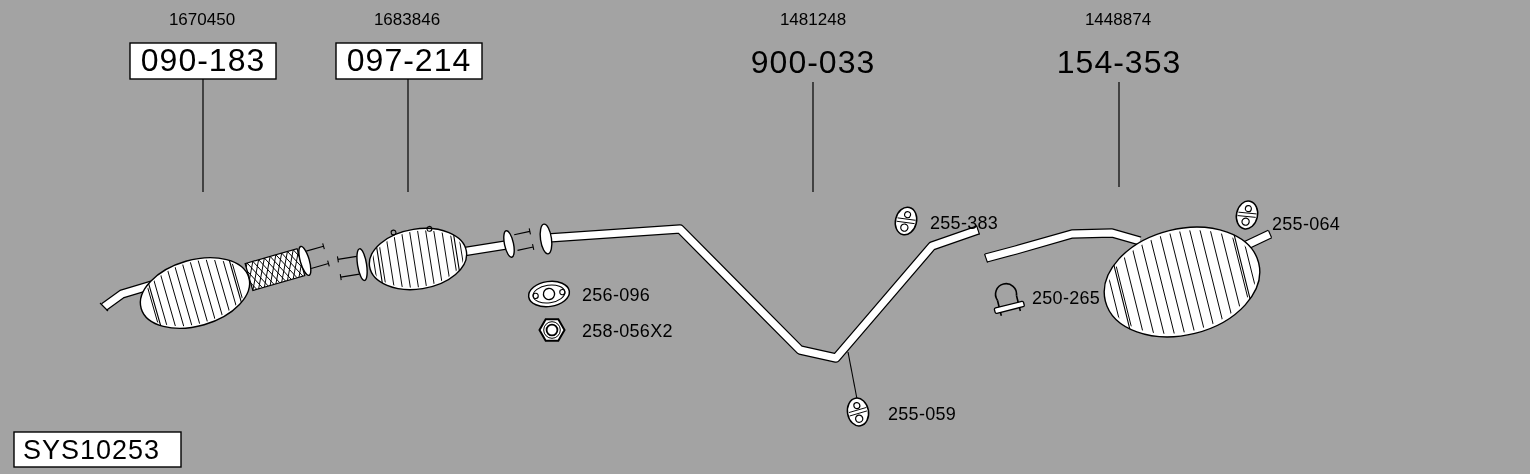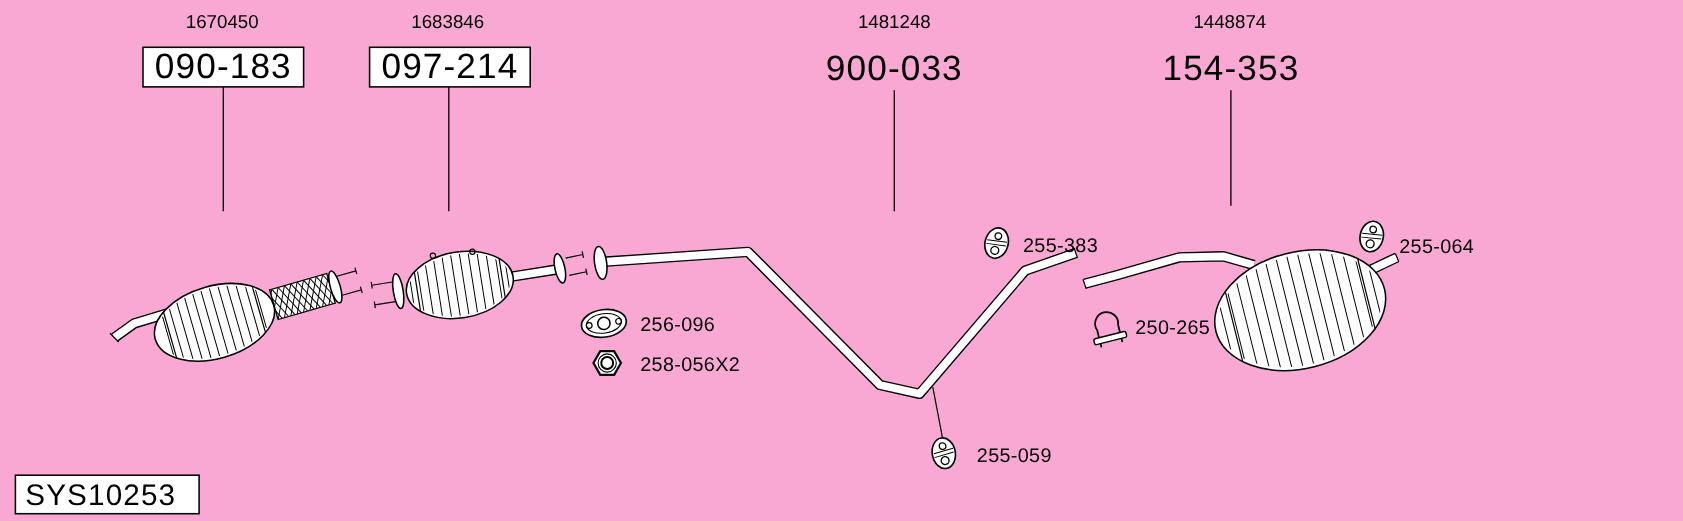--- a/index.html
+++ b/index.html
@@ -1,16 +1,16 @@
 <!DOCTYPE html>
 <html><head>
 <meta charset="utf-8">
 <style>
   html,body{margin:0;padding:0;background:#ffffff;}
-  .stage{position:relative;width:1530px;height:474px;background:#f9a8d4;overflow:hidden;}
+  .stage{position:relative;width:1530px;height:474px;background:#a3a3a3;overflow:hidden;}
   svg{position:absolute;left:0;top:0;}
   text{font-family:"Liberation Sans","DejaVu Sans",sans-serif;fill:#000;}
   .oe{font-size:17px;text-anchor:middle;}
   .pn{font-size:32px;text-anchor:middle;letter-spacing:1px;}
   .fit{font-size:18px;letter-spacing:0.3px;}
   .sys{font-size:27px;letter-spacing:1px;}
   .ln{stroke:#000;stroke-width:1.2;}
   .box{fill:#fff;stroke:#000;stroke-width:1.4;}
   .pipeO{fill:none;stroke:#000;stroke-width:9.5;stroke-linejoin:round;}
   .pipeI{fill:none;stroke:#fff;stroke-width:7;stroke-linejoin:round;}

